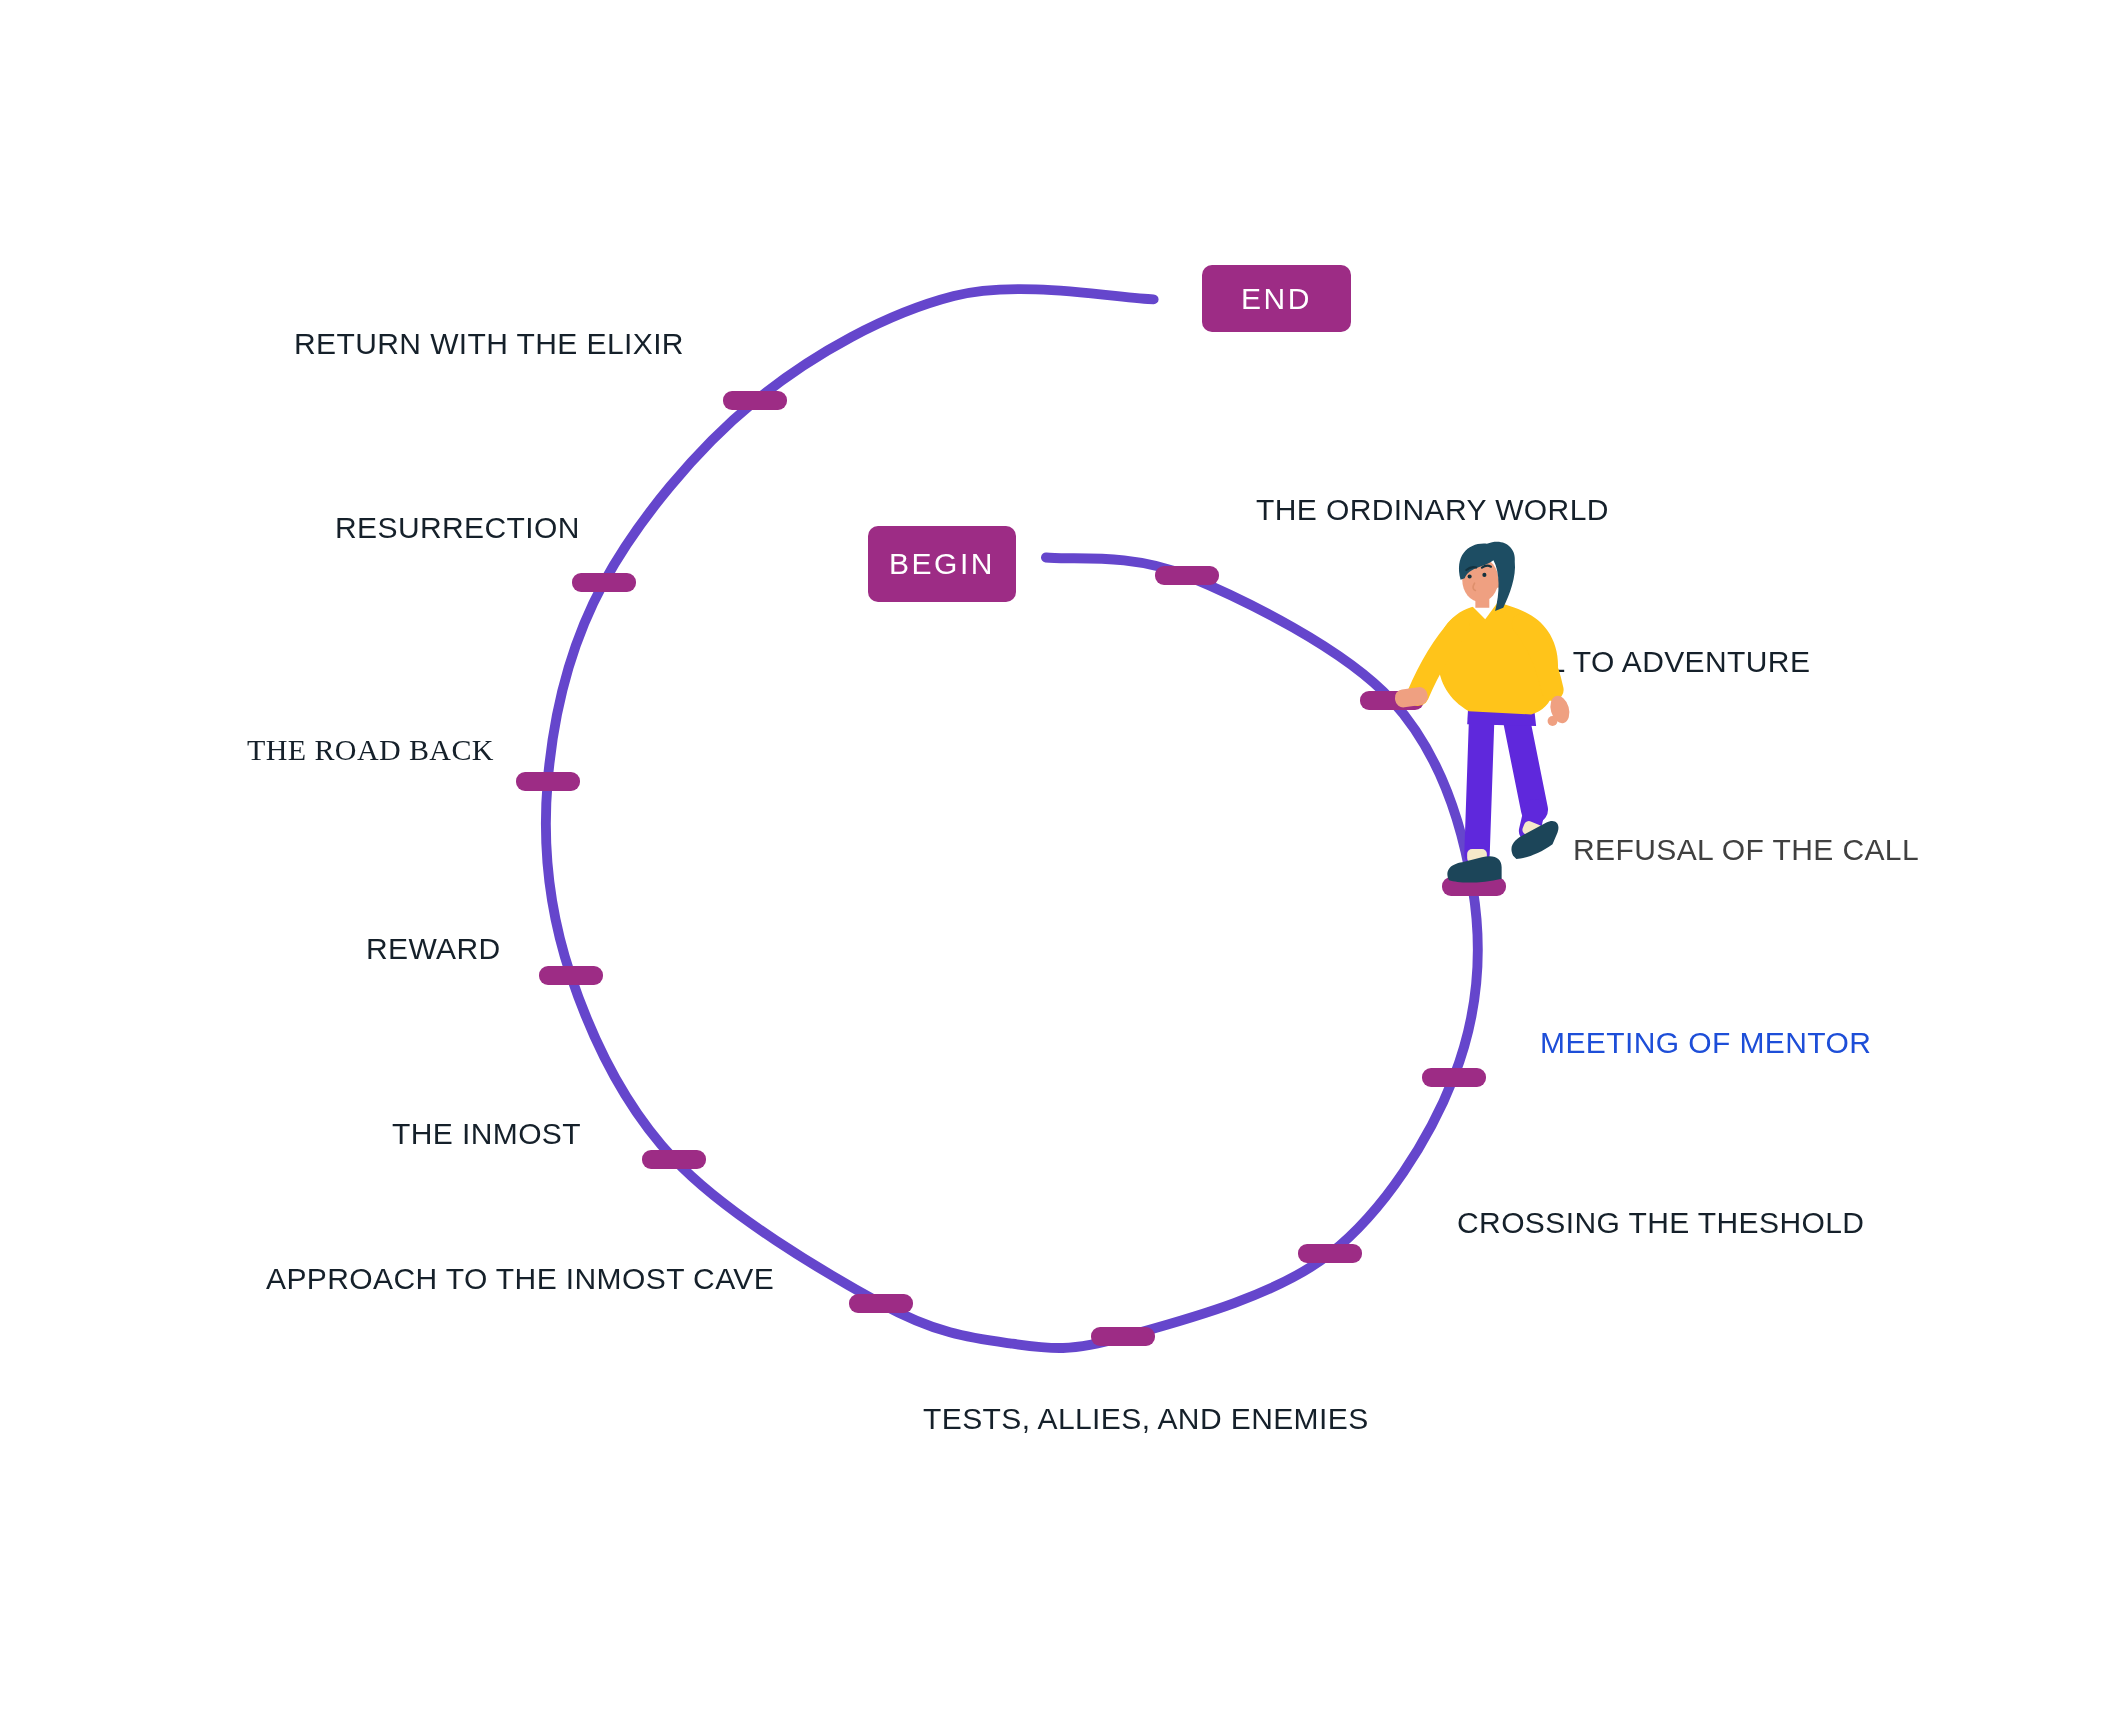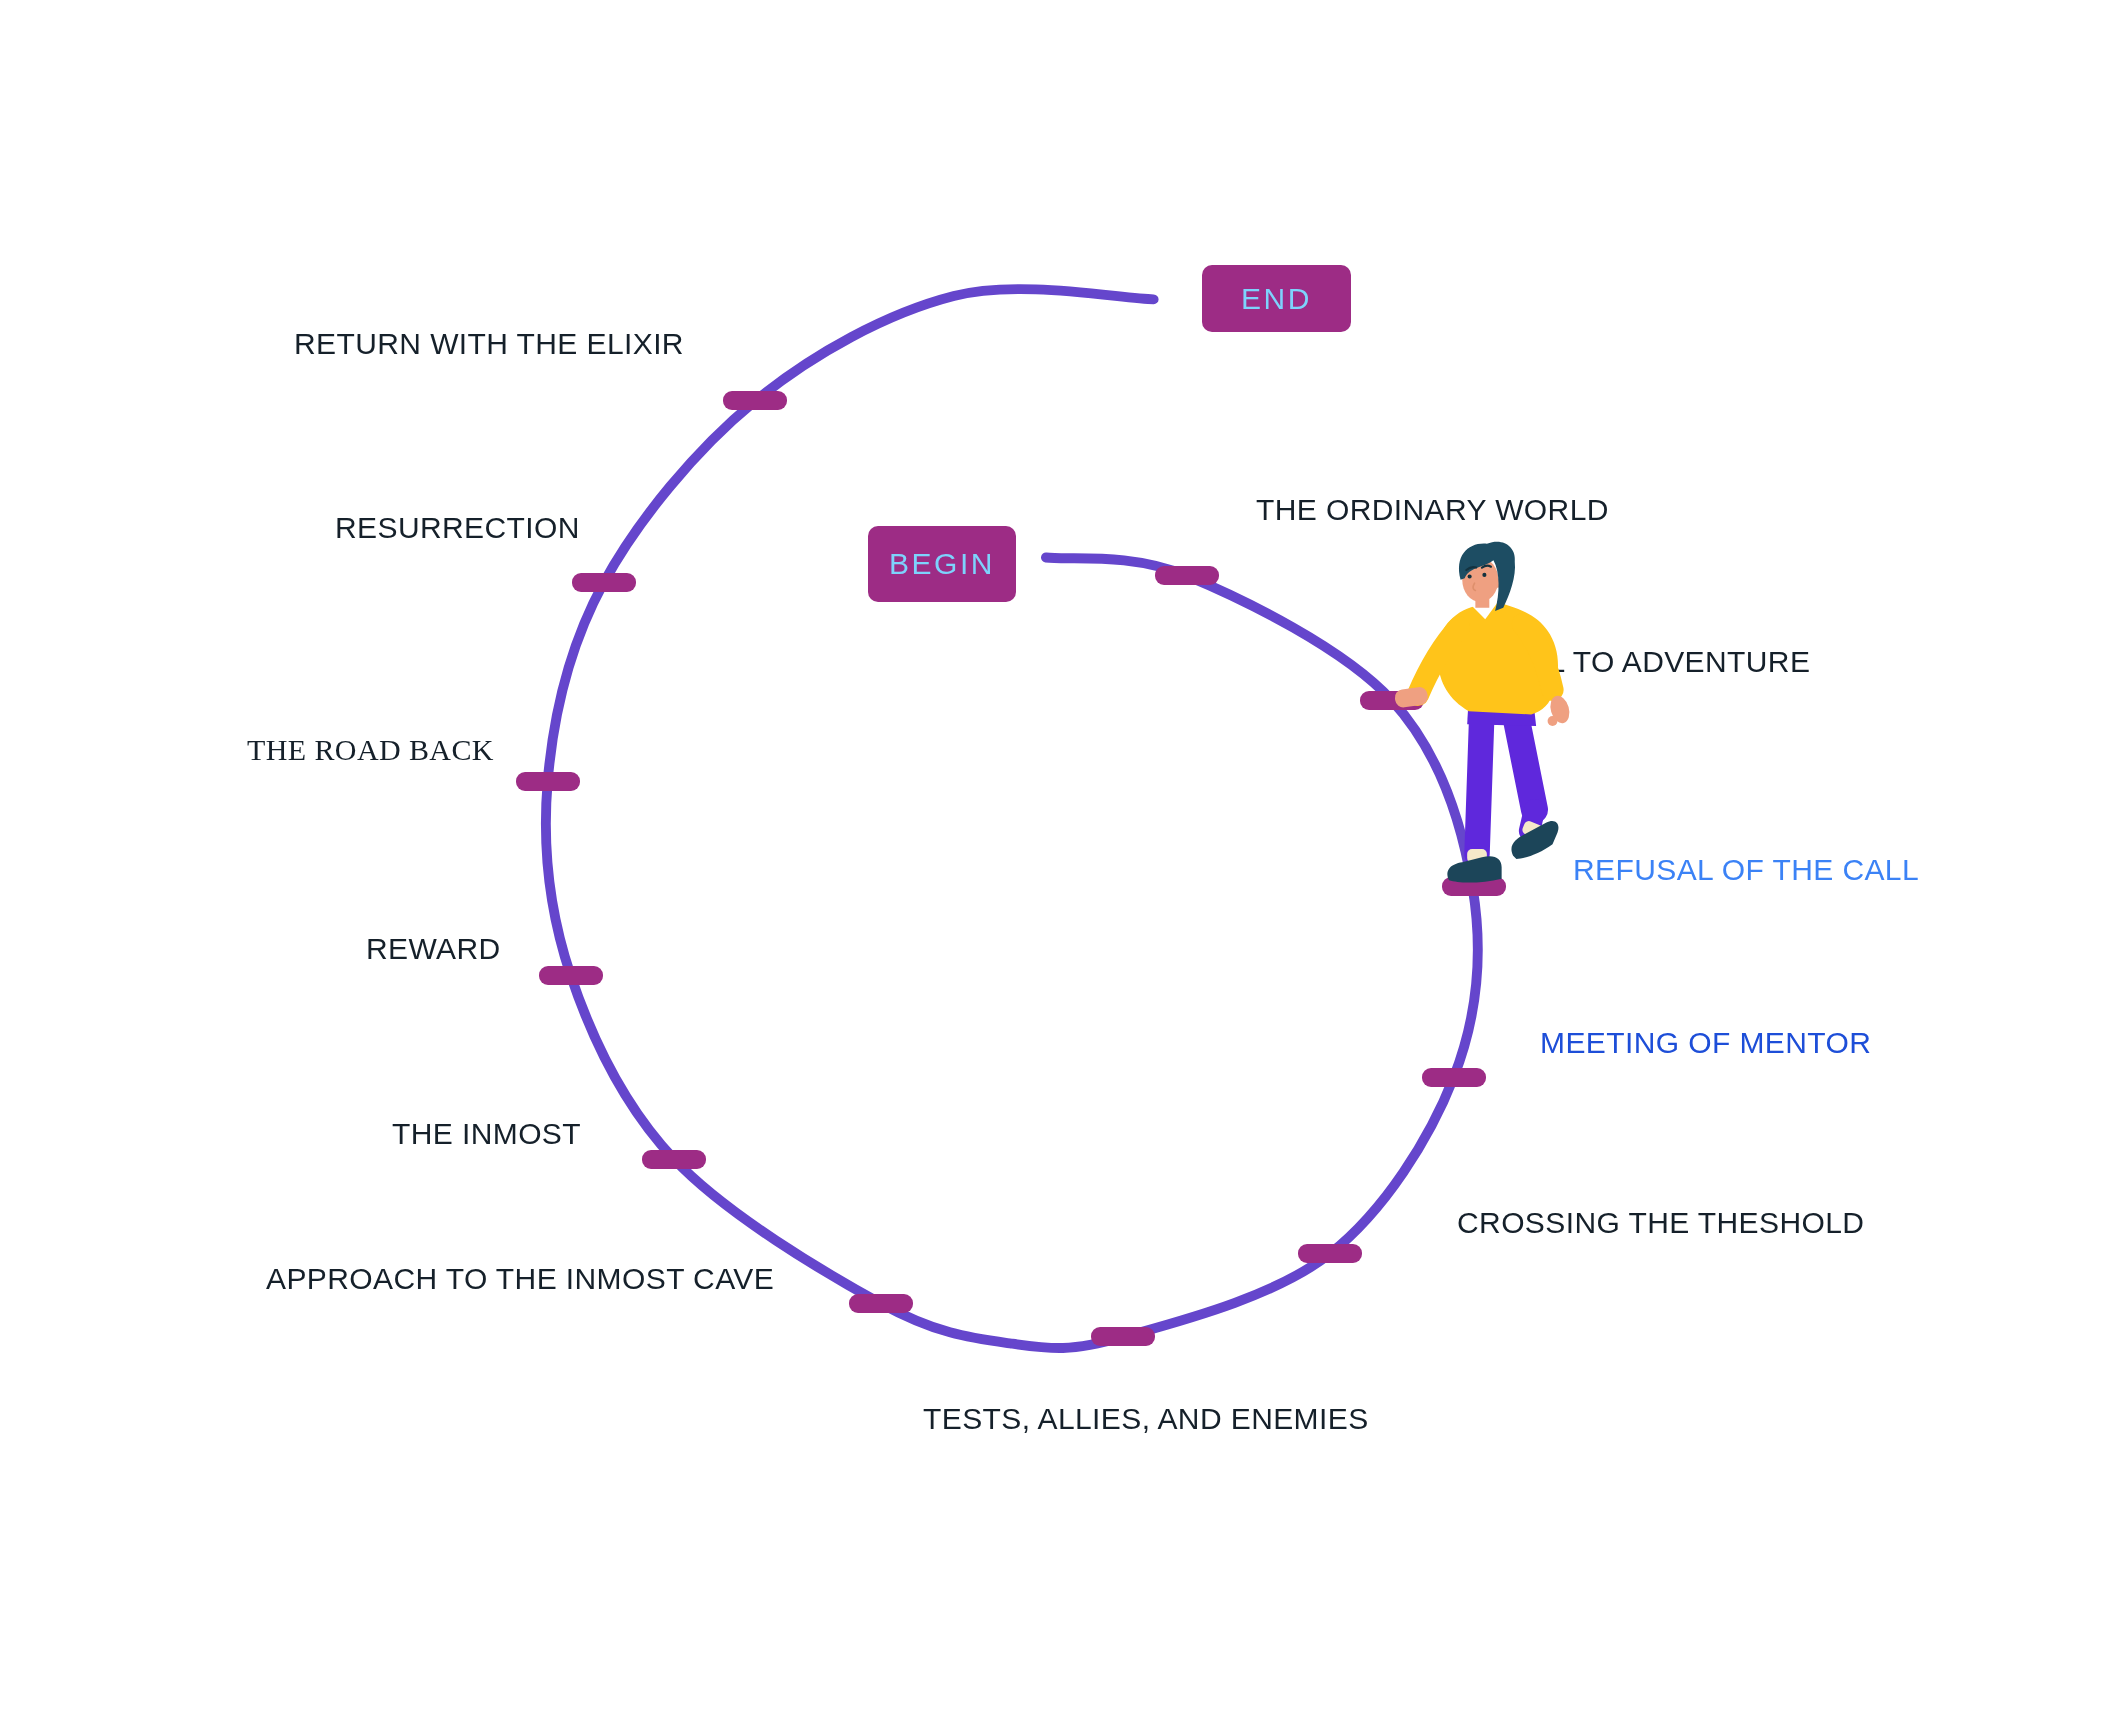--- a/index.html
+++ b/index.html
@@ -4,21 +4,21 @@
 <style>
   html,body{margin:0;padding:0;background:#ffffff;}
   #canvas{position:relative;width:2105px;height:1735px;background:#ffffff;overflow:hidden;
           font-family:"Liberation Sans", sans-serif;}
   svg{position:absolute;left:0;top:0;}
   #curve-svg{width:2105px;height:1735px;}
   .tick{position:absolute;width:64px;height:19px;border-radius:9px;}
   .stage-label{position:absolute;font-size:30px;line-height:31px;letter-spacing:0.4px;
                white-space:nowrap;font-weight:400;}
   .flow-button{position:absolute;display:flex;align-items:center;justify-content:center;
-               border-radius:10px;color:#7dd3fc;font-size:30px;letter-spacing:2.5px;
+               border-radius:10px;color:#ffffff;font-size:30px;letter-spacing:2.5px;
                font-weight:400;}
   #begin-button{left:868px;top:526px;width:148px;height:76px;}
   #end-button{left:1202px;top:265px;width:149px;height:67px;}
   #hero-svg{left:1390px;top:535px;width:197px;height:354px;}
 </style>
 </head>
 <body>
 
 <div id="canvas">
 
@@ -37,21 +37,21 @@
       <div class="tick" style="left: 642px; top: 1150px; background: rgb(157, 44, 133);"></div>
       <div class="tick" style="left: 539px; top: 966px; background: rgb(157, 44, 133);"></div>
       <div class="tick" style="left: 516px; top: 772px; background: rgb(157, 44, 133);"></div>
       <div class="tick" style="left: 572px; top: 573px; background: rgb(157, 44, 133);"></div>
       <div class="tick" style="left: 723px; top: 391px; background: rgb(157, 44, 133);"></div>
     </div>
 
   <div id="labels-layer">
       <div class="stage-label" style="left: 1256px; top: 494px; color: rgb(21, 32, 42);">THE ORDINARY WORLD</div>
       <div class="stage-label" style="left: 1489px; top: 646px; color: rgb(21, 32, 42);">CALL TO ADVENTURE</div>
-      <div class="stage-label" style="left: 1573px; top: 834px; color: #3b82f6; margin-top: 20px;">REFUSAL OF THE CALL</div>
+      <div class="stage-label" style="left: 1573px; top: 834px; color: #404040;">REFUSAL OF THE CALL</div>
       <div class="stage-label" style="left: 1540px; top: 1027px; color: #1d4ed8;">MEETING OF MENTOR</div>
       <div class="stage-label" style="left: 1457px; top: 1207px; color: rgb(21, 32, 42); text-align: center;">CROSSING THE THESHOLD</div>
       <div class="stage-label" style="left: 923px; top: 1403px; color: rgb(21, 32, 42);">TESTS, ALLIES, AND ENEMIES</div>
       <div class="stage-label" style="left: 266px; top: 1263px; color: rgb(21, 32, 42);">APPROACH TO THE INMOST CAVE</div>
       <div class="stage-label" style="left: 392px; top: 1118px; color: rgb(21, 32, 42);">THE INMOST</div>
       <div class="stage-label" style="left: 366px; top: 933px; color: rgb(21, 32, 42);">REWARD</div>
       <div class="stage-label" style="left: 247px; top: 734px; color: rgb(21, 32, 42); font-family: Liberation Serif, serif;">THE ROAD BACK</div>
       <div class="stage-label" style="left: 335px; top: 512px; color: rgb(21, 32, 42);">RESURRECTION</div>
       <div class="stage-label" style="left: 294px; top: 328px; color: rgb(21, 32, 42);">RETURN WITH THE ELIXIR</div>
     </div>

